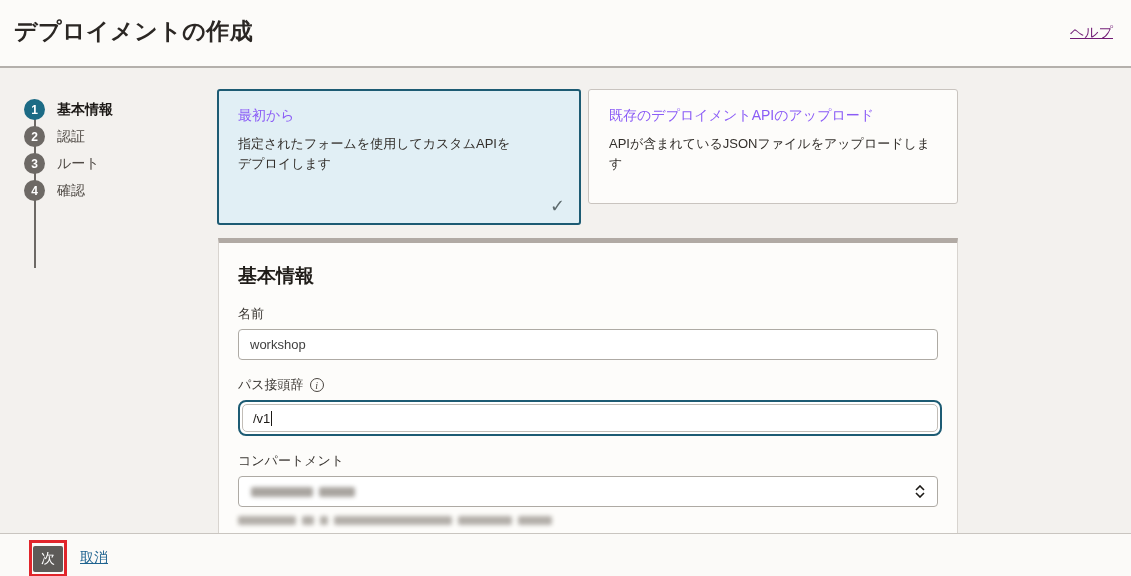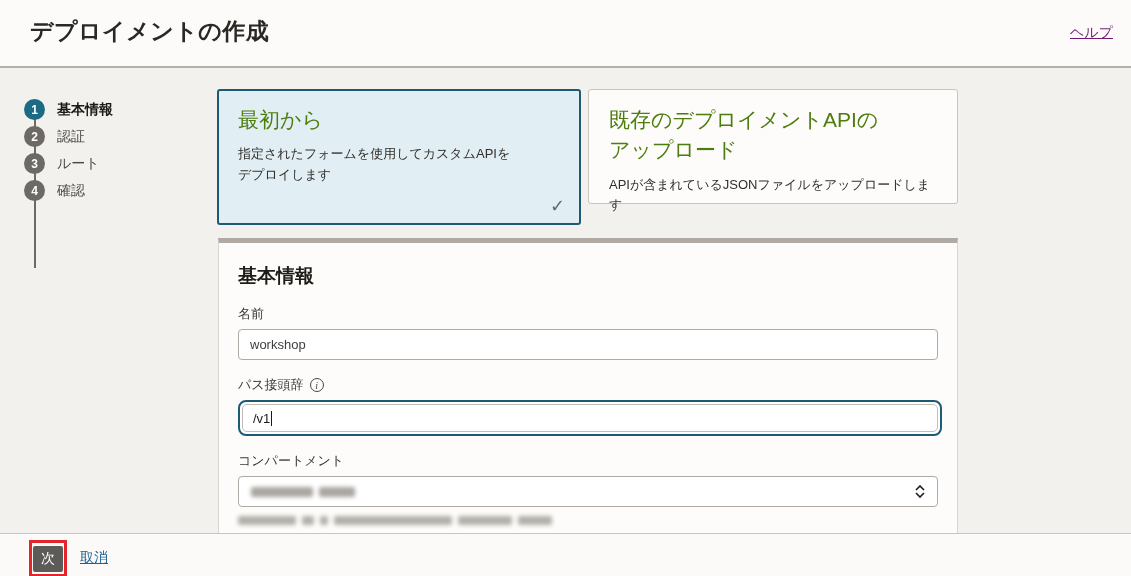--- a/index.html
+++ b/index.html
@@ -10,21 +10,21 @@
     background:#f3f1ee;
     overflow:hidden;
     color:#211d1a;
   }
   
   .header {
     position:absolute; top:0; left:0; width:1131px; height:68px;
     background:#fcfbf9; border-bottom:2px solid #b4b0ac;
   }
   .page-title {
-    position:absolute; left:30px; top:16px;
+    position:absolute; left:14px; top:16px;
     font-size:23px; font-weight:600; color:#2b2724; letter-spacing:.5px;
   }
   .help-link {
     position:absolute; right:18px; top:24px;
     font-size:14px; color:#701a75; text-decoration:underline; cursor:pointer;
   }
   
   .steps { position:absolute; left:24px; top:96px; }
   .steps-connector {
     position:absolute; left:10px; top:12px; width:2px; height:160px; background:#6d6965;
@@ -43,21 +43,21 @@
   .cards { position:absolute; left:217px; top:89px; width:741px; display:flex; gap:7px; }
   .card {
     position:relative; background:#fdfcfa; border:1px solid #c9c4bf; border-radius:3px;
     padding:15px 20px; cursor:pointer;
   }
   .card.selected {
     background:#e1eff5; border:2px solid #1d5b73; padding:14px 19px;
   }
   .card-1 { width:364px; height:136px; }
   .card-2 { width:370px; height:115px; }
-  .card-title { font-size:21px; color:#4d7c0f; line-height:1.45; }
+  .card-title { font-size:14px; color:#8b5cf6; line-height:1.45; }
   .card-2 .card-title { max-width:282px; }
   .card-desc { margin-top:9px; font-size:13px; color:#332f2b; line-height:1.55; }
   .card-1 .card-desc { max-width:282px; }
   .card-check {
     position:absolute; right:14px; bottom:6px;
     font-size:18px; color:#5d6a6d;
   }
   
   .panel {
     position:absolute; left:218px; top:238px; width:740px; height:295px;

